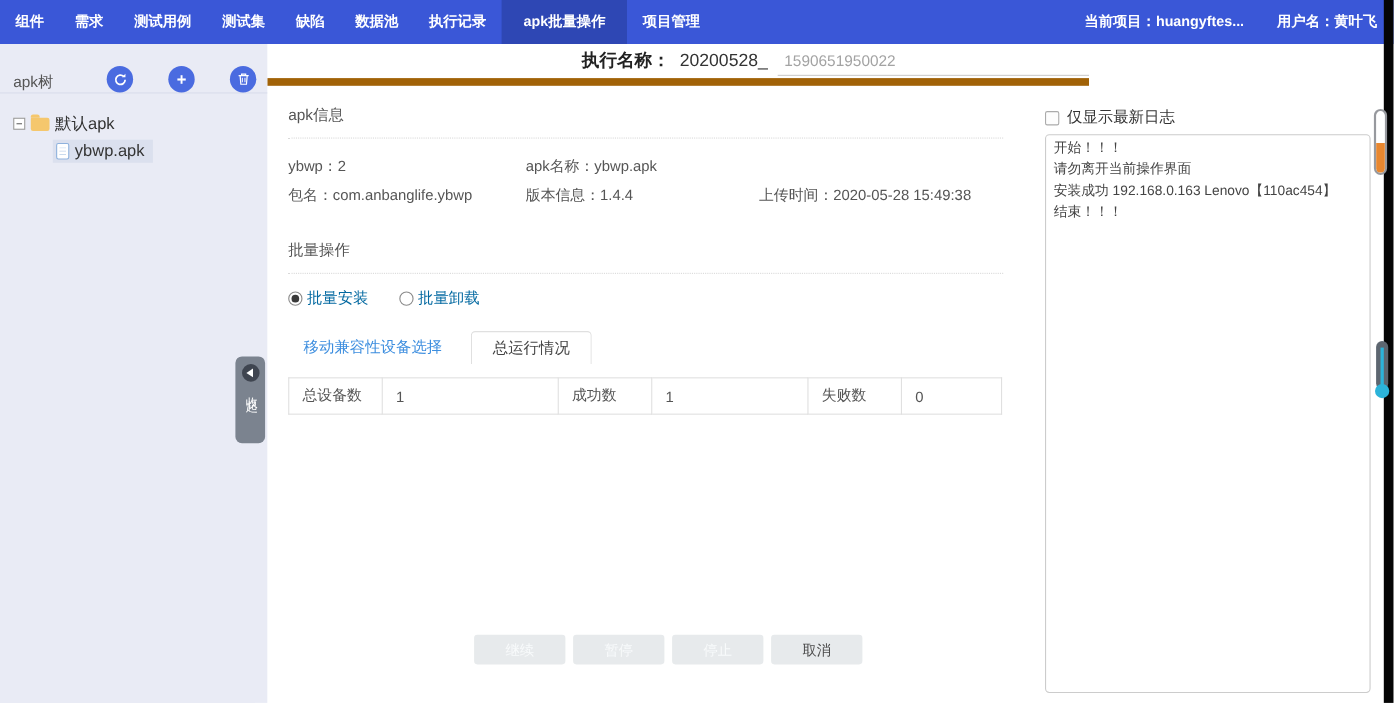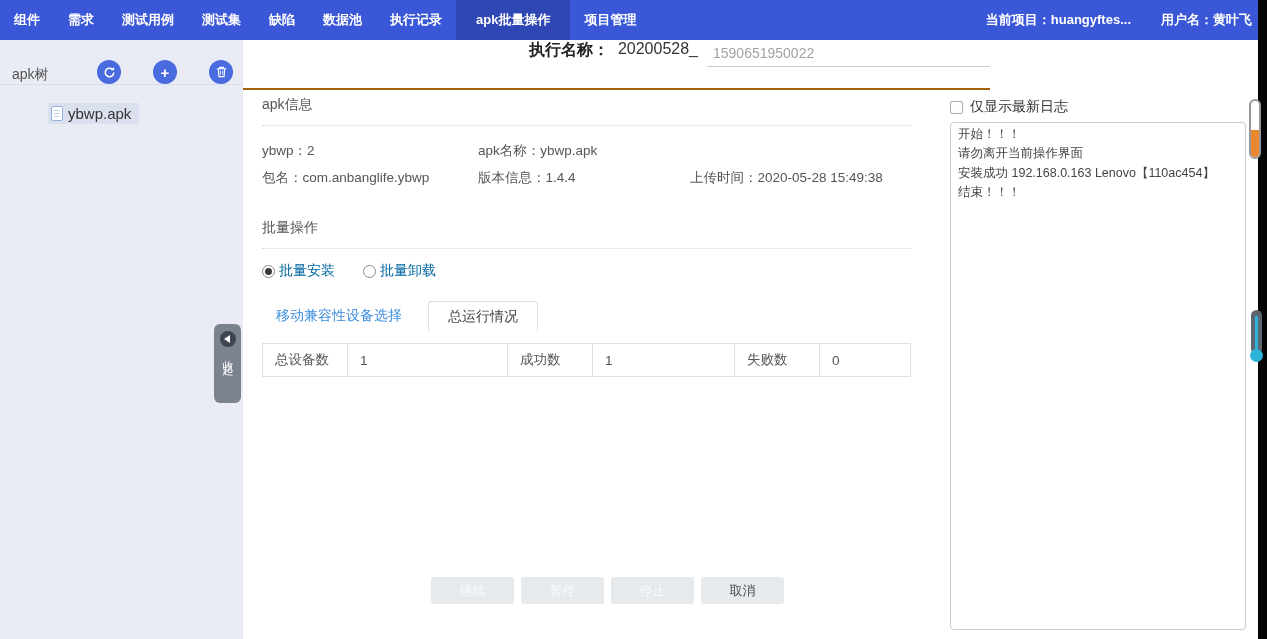--- a/index.html
+++ b/index.html
@@ -28,21 +28,21 @@
   .expander { width:11px; height:11px; border:1px solid #999; background:#fff; position:relative; flex:0 0 auto; }
   .expander::after { content:""; position:absolute; left:2px; right:2px; top:4px; height:1px; background:#666; }
   .folder-icon { width:17px; height:12px; background:#f5c76d; border-radius:1px 2px 2px 2px; position:relative; flex:0 0 auto; margin-top:2px; }
   .folder-icon::before { content:""; position:absolute; top:-3px; left:0; width:8px; height:3px; background:#f5c76d; border-radius:2px 2px 0 0; }
   .tree-file-row { margin:3px 0 0 40px; width:fit-content; display:flex; align-items:center; gap:5px; font-size:15px; color:#333; background:#dbe0ee; padding:2px 8px 2px 3px; cursor:pointer; }
   .file-icon { width:12px; height:15px; background:#fff; border:1px solid #8fb2dd; border-radius:2px; position:relative; flex:0 0 auto; }
   .file-icon::after { content:""; position:absolute; left:2px; right:2px; top:3px; height:7px;
      background:linear-gradient(#c3d6ec 1px, transparent 1px); background-size:100% 3px; }
   
   .main { position:absolute; left:243px; top:40px; right:9px; bottom:0; background:#fff; }
-  .main-header { position:absolute; left:0; top:0; width:747px; height:50px; border-bottom:2px solid #a16207; display:flex; align-items:flex-start; justify-content:flex-end; }
+  .main-header { position:absolute; left:0; top:0; width:747px; height:38px; border-bottom:7px solid #a16207; display:flex; align-items:center; justify-content:flex-end; }
   .exec-label { font-size:16px; font-weight:bold; color:#222; }
   .exec-prefix { font-size:16px; color:#333; margin-left:9px; }
   .exec-input { width:283px; border:none; border-bottom:1px solid #ccc; font-size:14px; color:#555; margin-left:9px; padding:5px 6px; outline:none; background:transparent; font-family:"Liberation Sans",sans-serif; }
   .exec-input::placeholder { color:#a3a3a3; }
   .content { position:absolute; left:19px; top:47px; width:650px; }
   .section-title { font-size:14px; color:#555; }
   .t1 { margin-top:9px; }
   .dotted { border:none; border-top:1px dotted #d9d9d9; margin-top:11px; }
   .info-grid { display:grid; grid-template-columns:216px 212px 1fr; row-gap:9px; font-size:13.5px; color:#555; margin-top:16px; }
   .t2 { margin-top:32px; }
@@ -119,20 +119,25 @@
         <svg width="11" height="12" viewBox="0 0 12 13">
             <path d="M1 3h10" stroke="#fff" stroke-width="1.2"></path>
             <path d="M4 3V1.5h4V3" fill="none" stroke="#fff" stroke-width="1.2"></path>
             <path d="M2.5 3l.7 8.5h5.6L9.5 3" fill="none" stroke="#fff" stroke-width="1.2"></path>
             <path d="M4.7 5v4.5M7.3 5v4.5" stroke="#fff" stroke-width="1"></path>
           </svg>
       </span>
     </button>
   </div>
   <div class="tree">
+    <div class="tree-node">
+      <span class="expander"></span>
+      <span class="folder-icon"></span>
+      <span>默认apk</span>
+    </div>
     <div class="tree-file-row">
       <span class="file-icon"></span>
       <span>ybwp.apk</span>
     </div>
   </div>
 </div>
 
 <div class="main">
 
   <div class="main-header">

